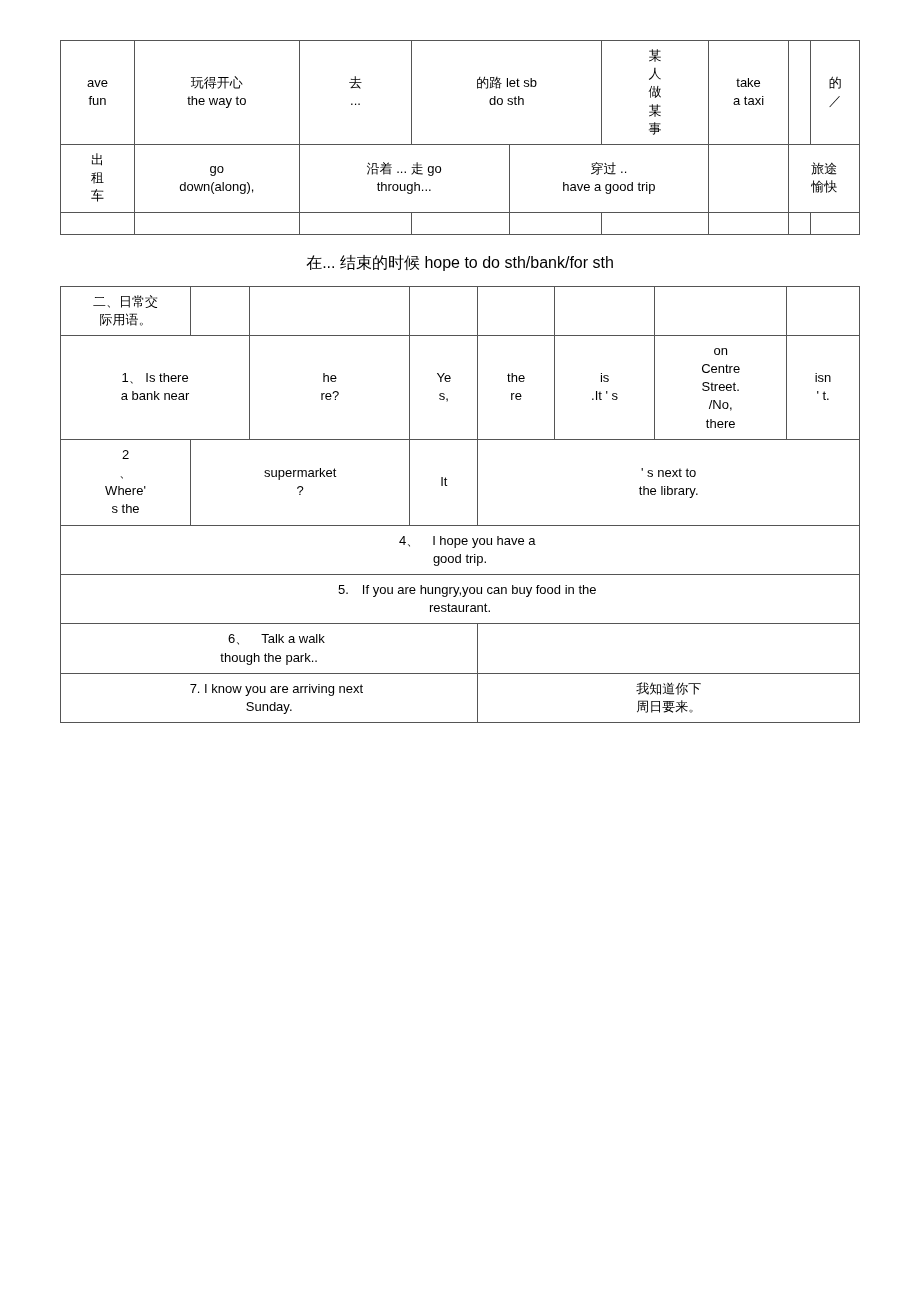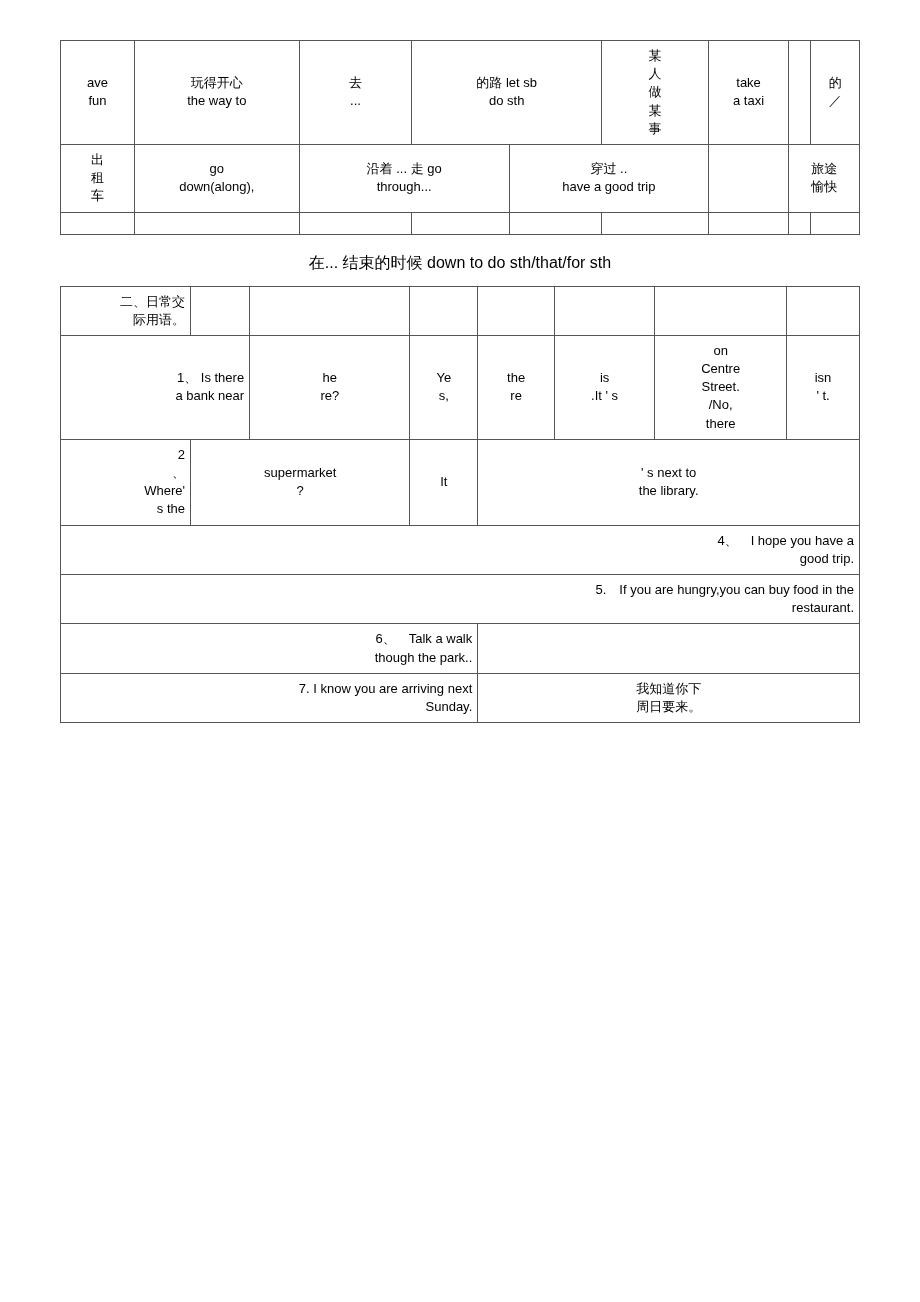--- a/index.html
+++ b/index.html
@@ -30,21 +30,21 @@
     }
 
     .section-title {
       text-align: center;
       font-size: 16px;
       margin: 16px 0 12px 0;
       font-weight: normal;
     }
 
     .left-align {
-      text-align: right;
+      text-align: center;
     }
 
     .table1 td:first-child { width: 74px; }
     .table2-wrap { position: relative; }
   </style>
 </head>
 <body>
 
 <div class="table-wrapper">
   <table class="table1">
@@ -79,21 +79,21 @@
         <td></td>
         <td></td>
         <td></td>
         <td></td>
         <td></td>
       </tr>
     </tbody>
   </table>
 </div>
 
-<div class="section-title">在... 结束的时候 down to do sth/that/for sth</div>
+<div class="section-title">在... 结束的时候 hope to do sth/bank/for sth</div>
 
 <div class="table-wrapper table2-wrap">
   <table>
     <tbody>
 
       <tr>
         <td class="left-align" style="width:130px;">二、日常交<br>际用语。</td>
         <td></td>
         <td></td>
         <td></td>

